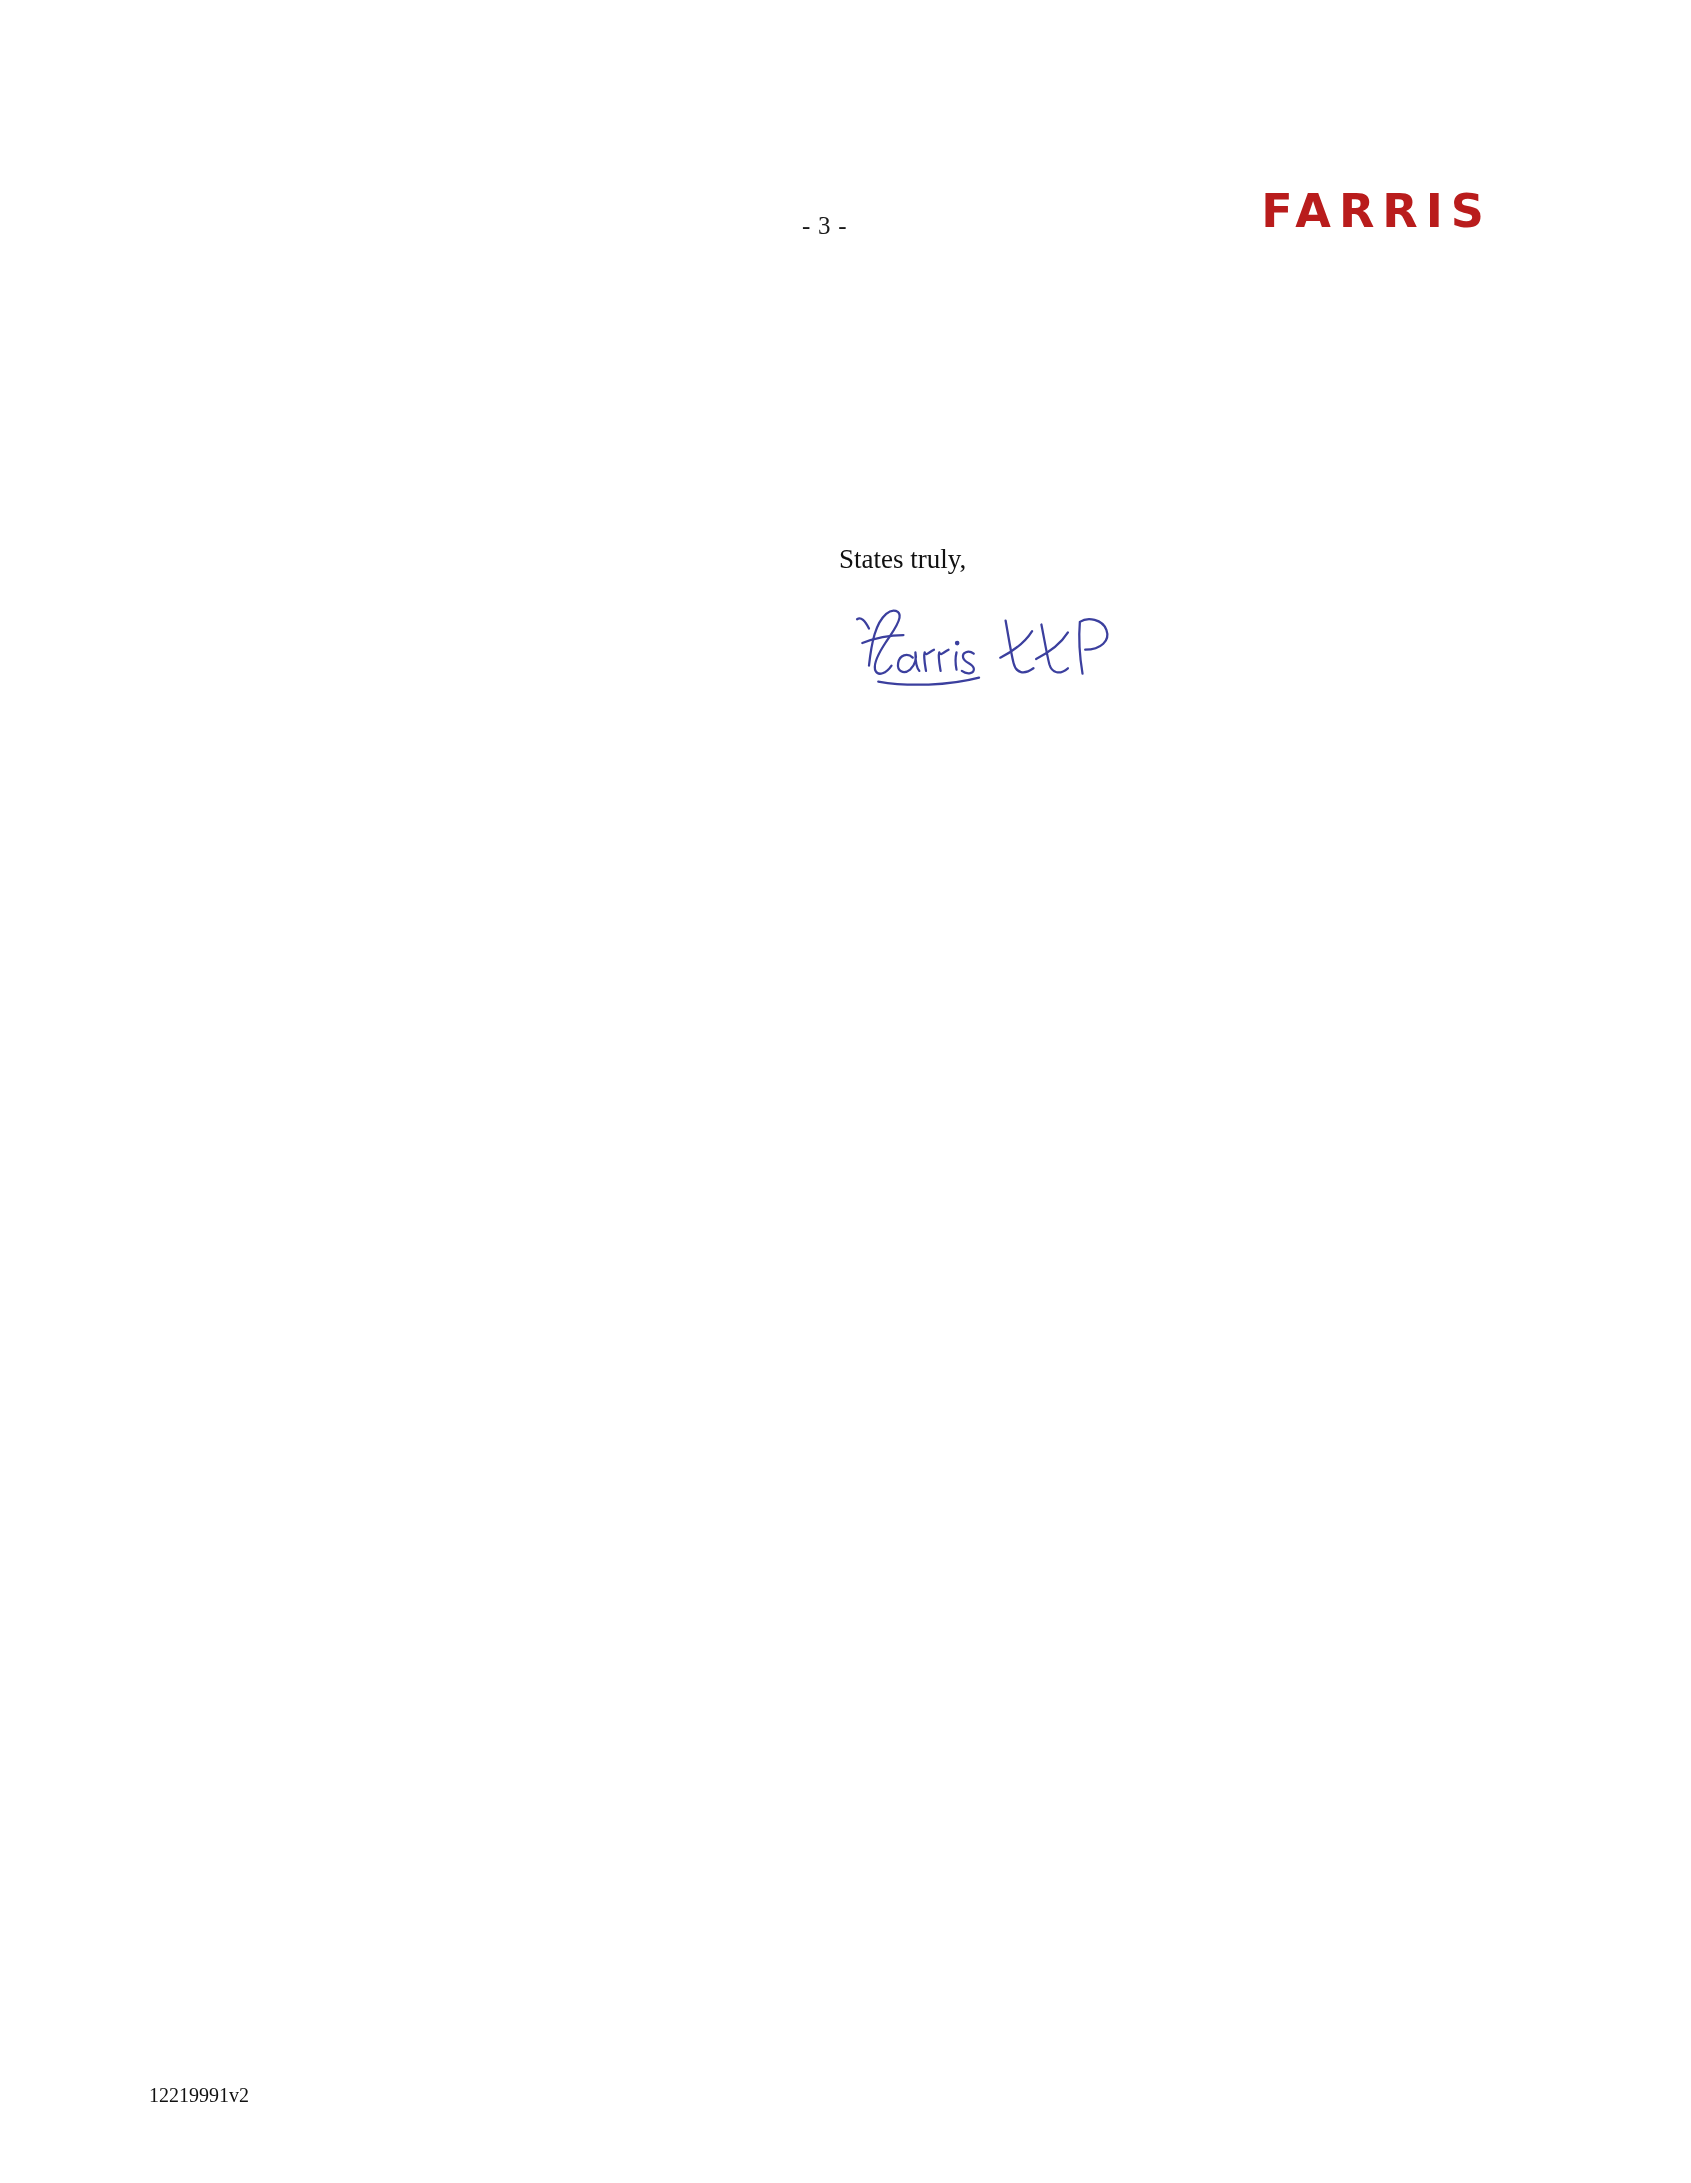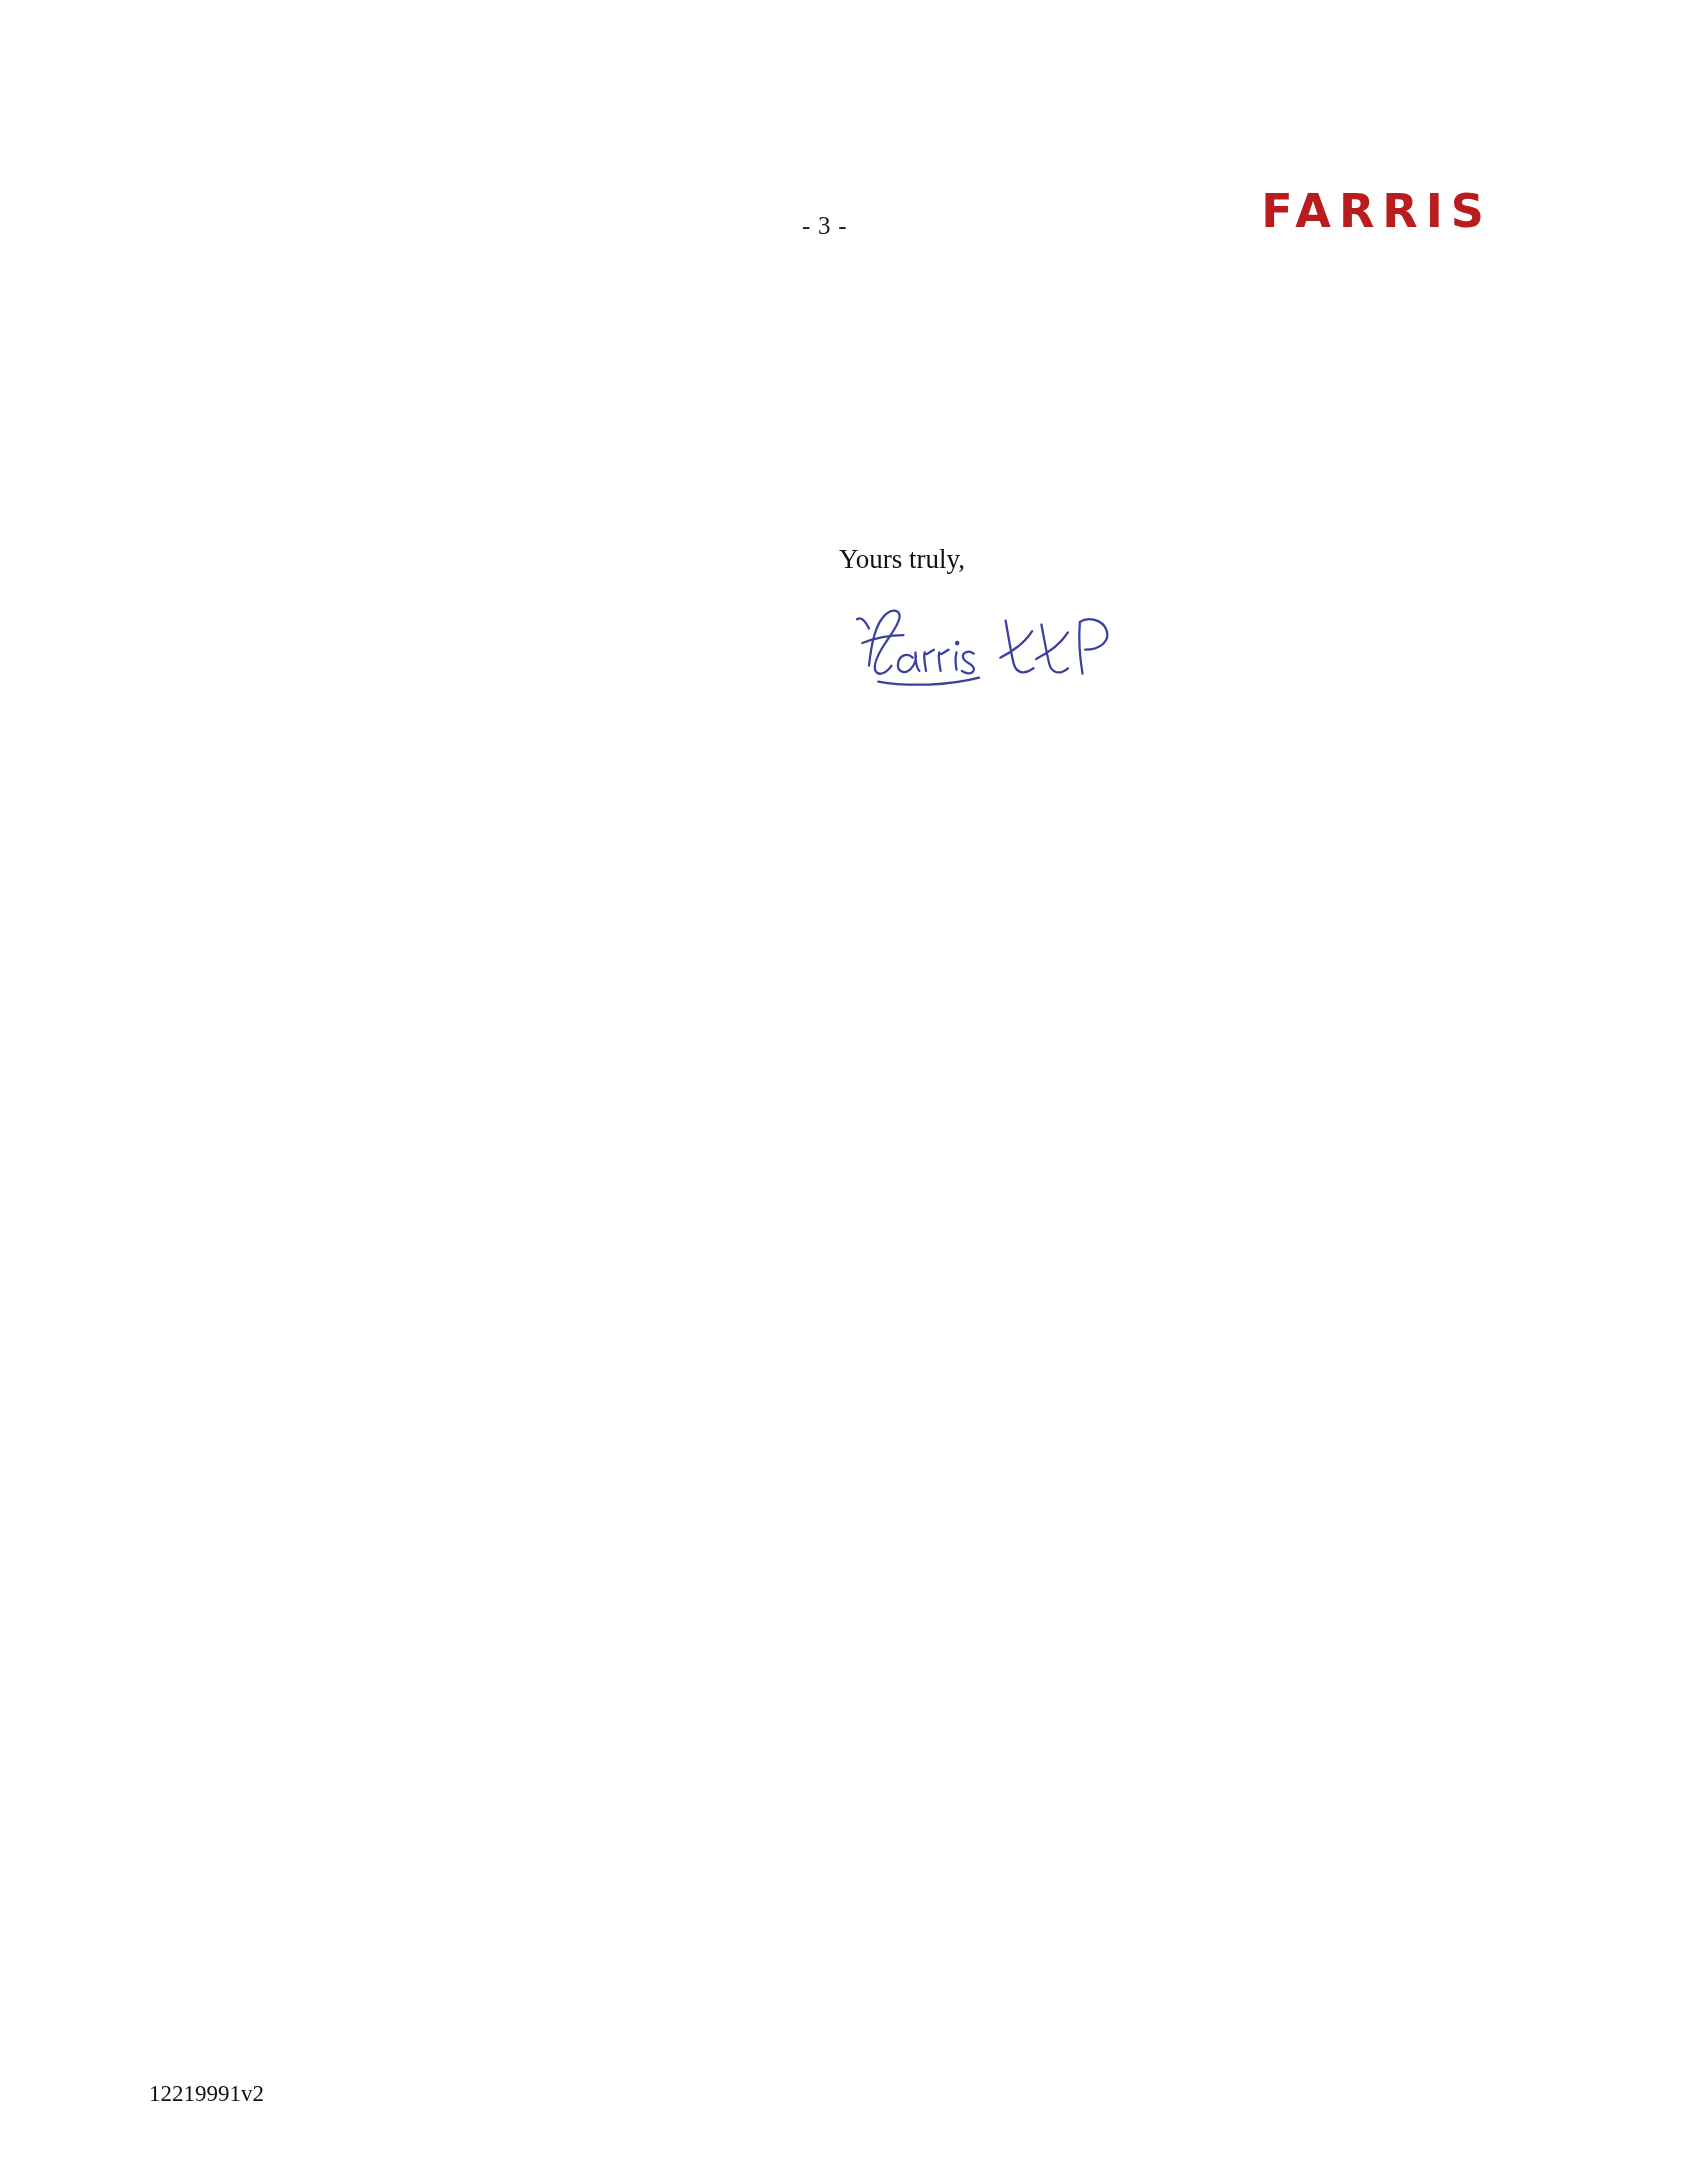--- a/index.html
+++ b/index.html
@@ -75,36 +75,36 @@
     display: block;
     width: 100%;
     height: 100%;
   }
 
   
   .doc-footer {
     position: absolute;
     left: 149px;
     bottom: 76px;
-    font-size: 23px;
+    font-size: 20px;
     color: #111111;
     white-space: nowrap;
   }
 </style>
 </head>
 <body>
 
 <div class="page">
 
   <div class="page-number">- 3 -</div>
 
   <div class="brand-logo">FARRIS</div>
 
 
-  <div class="closing">Yours truly,</div>
+  <div class="closing">States truly,</div>
 
   <div class="signature">
     <svg viewBox="0 0 520 190" xmlns="http://www.w3.org/2000/svg" aria-hidden="true">
       <g fill="none" stroke="#3b3f9e" stroke-width="3.4" stroke-linecap="round" stroke-linejoin="round">
 
         <path d="M12 38 C 18 34, 24 40, 30 52"></path>
         <path d="M30 108 C 34 72, 40 44, 56 30 C 66 21, 78 25, 76 36 C 74 48, 62 62, 52 78 C 42 94, 36 108, 40 116 C 44 124, 56 120, 64 108"></path>
         <path d="M20 74 C 40 66, 62 62, 82 62"></path>
 
         <path d="M96 96 C 88 88, 76 92, 74 104 C 72 116, 82 122, 92 114 C 100 107, 102 96, 100 88 C 100 98, 100 110, 106 116"></path>

